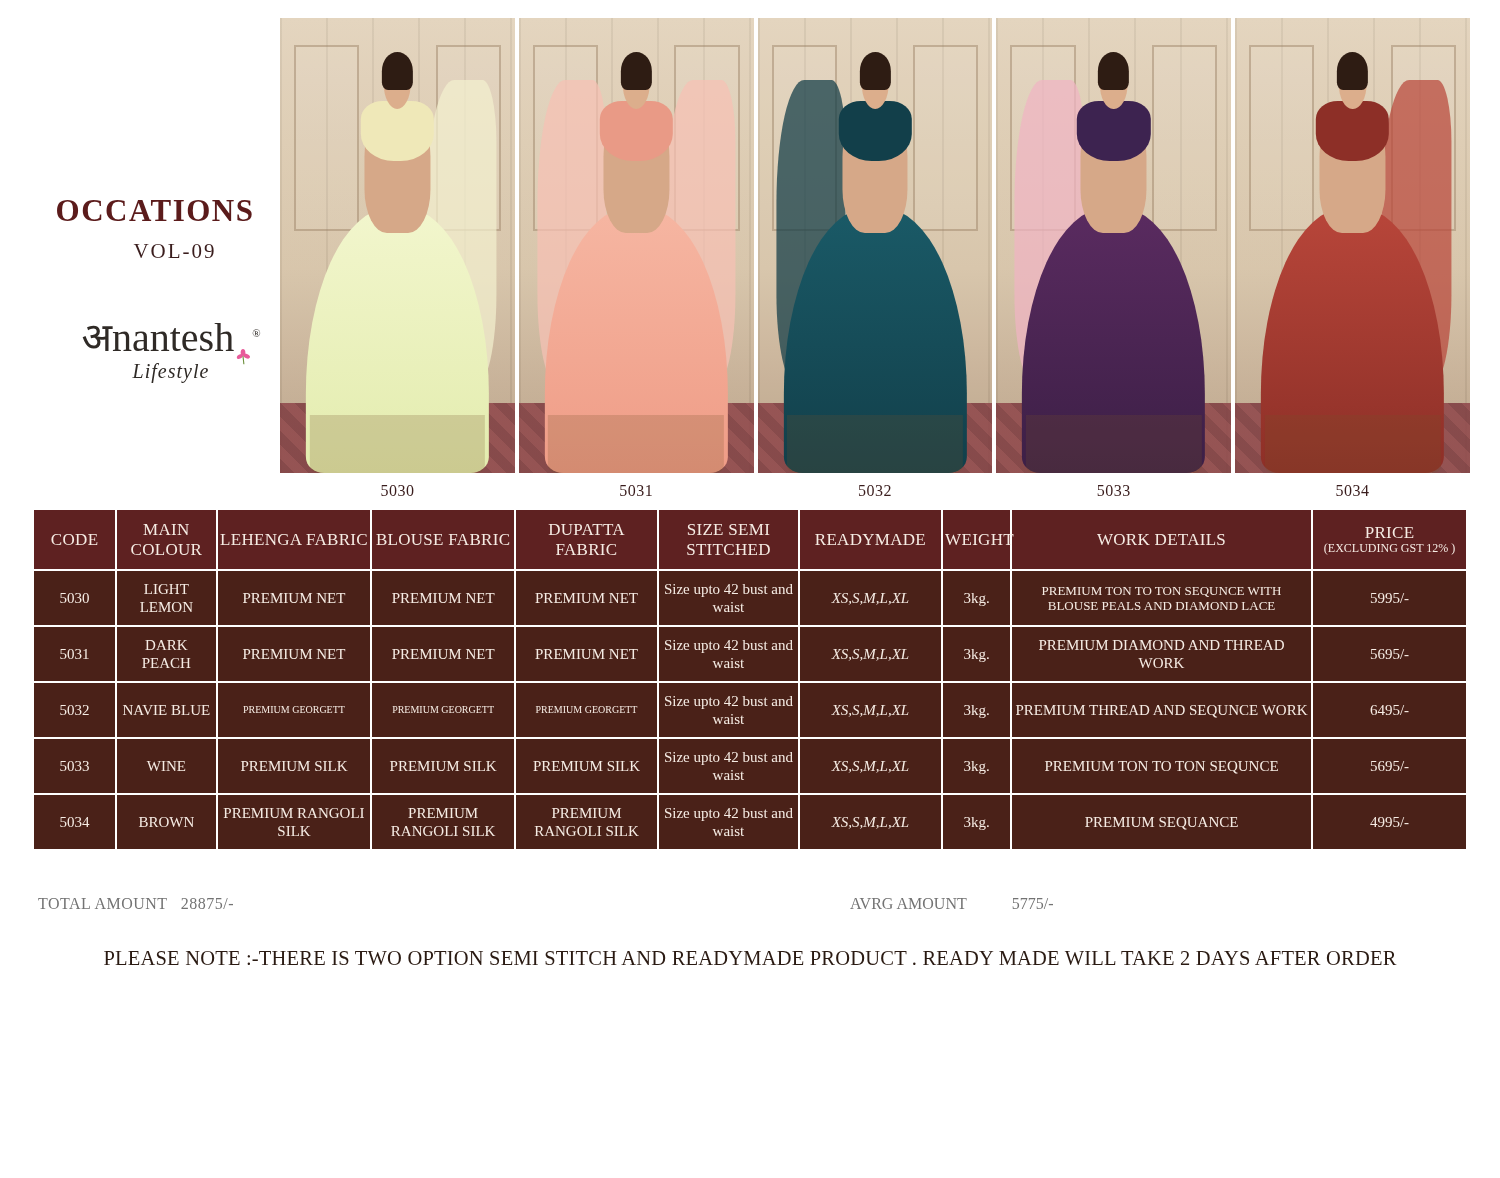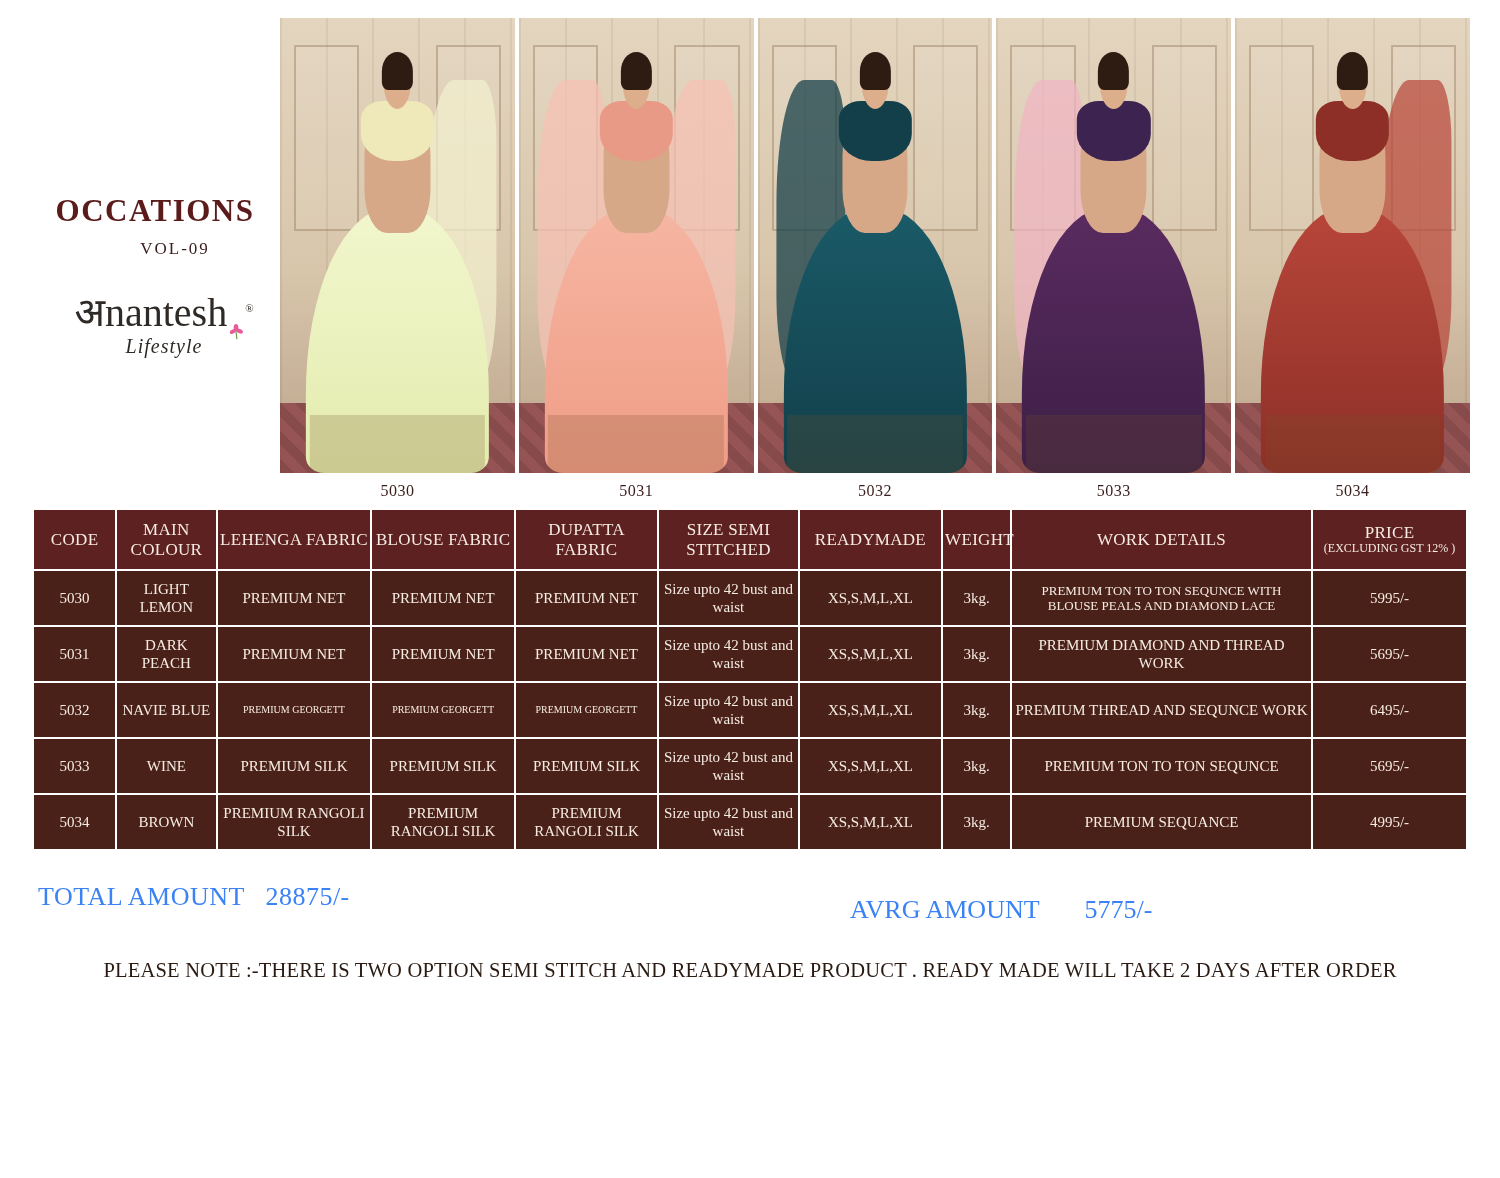--- a/index.html
+++ b/index.html
@@ -33,32 +33,32 @@
   .brand-title {
     font-family: "Liberation Serif", serif;
     font-size: 31px;
     letter-spacing: 1.5px;
     color: #5b1b1b;
     font-weight: bold;
     font-variant: small-caps;
     text-align: center;
   }
   .brand-vol {
-    font-size: 17px;
+    font-size: 21px;
     letter-spacing: 2px;
     color: #3a1d1d;
     margin-top: 10px;
     margin-left: 40px;
   }
   .logo-wrap {
-    margin-top: 34px;
+    margin-top: 54px;
     text-align: center;
     position: relative;
     display: inline-block;
-    left: 9px;
+    left: 16px;
   }
   .logo-main {
     font-size: 40px;
     color: #2f2a26;
     letter-spacing: 0px;
     line-height: 1;
     position: relative;
     font-family: "Liberation Serif", serif;
   }
   .logo-sub {
@@ -236,45 +236,45 @@
     padding: 9px 3px;
     font-size: 15px;
     line-height: 1.2;
   }
   td.code { font-size: 16px; }
   td.colour { font-size: 21px; line-height: 1.1; }
   td.fab { font-size: 16px; }
   td.fab.sm { font-size: 10px; text-align: center; }
   td.fab.two { font-size: 15px; }
   td.size { font-size: 14.5px; }
-  td.ready { font-size: 15px; }
+  td.ready { font-size: 15px; font-style: italic; }
   td.weight { font-size: 15px; }
   td.work { font-size: 18px; line-height: 1.2; }
   td.work.sm { font-size: 13px; }
   td.price { font-size: 16px; }
 
   
   col.c-code { width: 5.8%; }
   col.c-colour { width: 7.0%; }
   col.c-leh { width: 10.8%; }
   col.c-blo { width: 10.0%; }
   col.c-dup { width: 10.0%; }
   col.c-size { width: 9.8%; }
   col.c-ready { width: 10.0%; }
   col.c-weight { width: 4.8%; }
   col.c-work { width: 21.0%; }
   col.c-price { width: 10.8%; }
 
   
   .totals {
     display: flex;
-    align-items: center;
+    align-items: flex-end;
     padding: 18px 40px 0 38px;
-    font-size: 26px;
-    color: #3b82f6;
+    font-size: 16px;
+    color: #737373;
   }
   .totals .left { flex: 0 0 55%; }
   .totals .left .line1 { letter-spacing: 0.5px; }
   .totals .left .line2 { margin-top: 8px; padding-left: 36px; letter-spacing: 0.5px; }
   .totals .right {
     flex: 1;
     display: flex;
     justify-content: flex-start;
     padding-top: 26px;
     padding-left: 30px;

